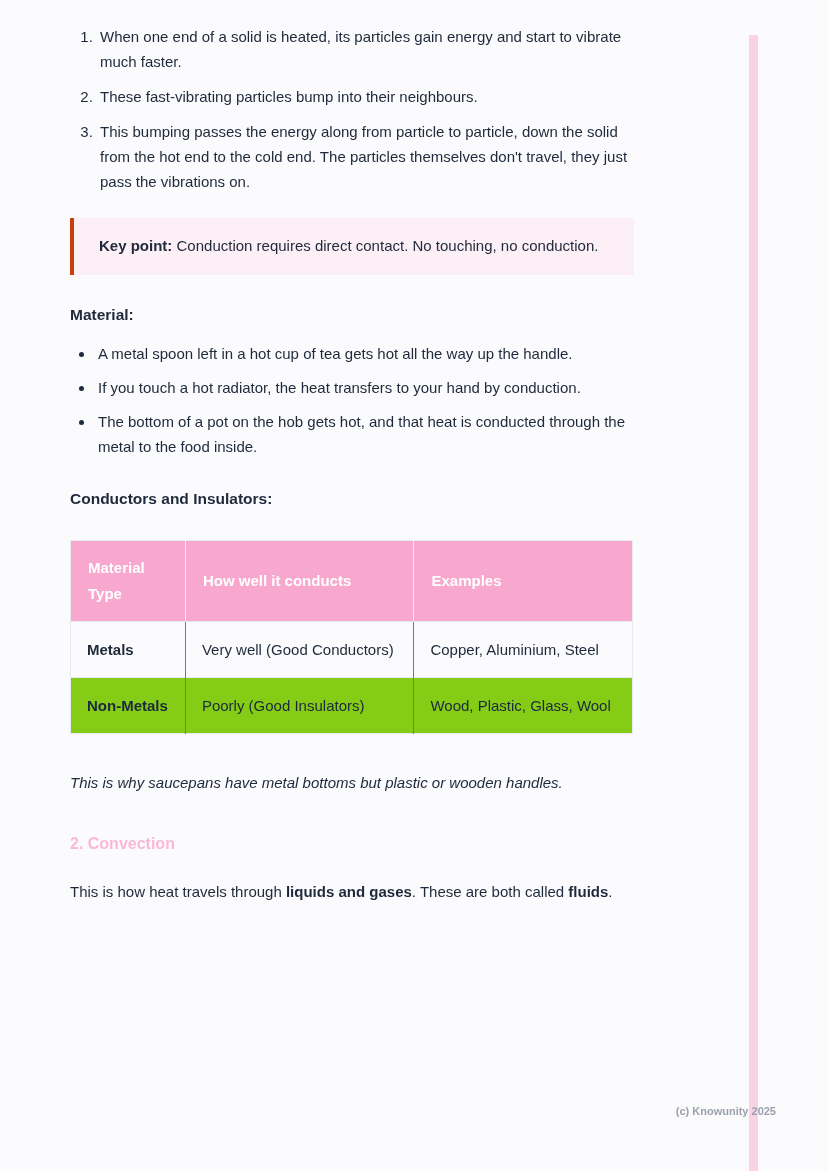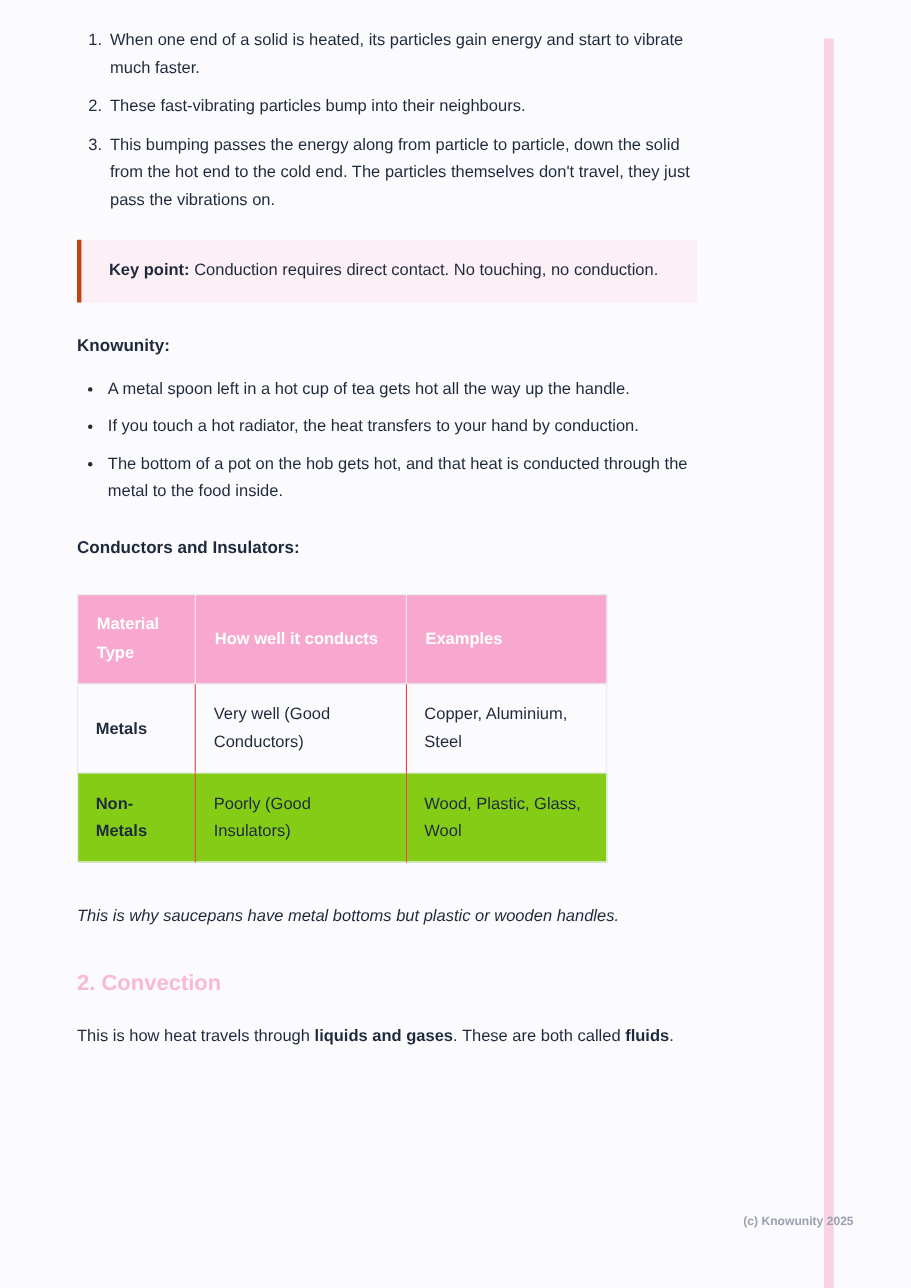--- a/index.html
+++ b/index.html
@@ -29,21 +29,21 @@
     padding: 15px 20px 16px 25px;
   }
   .callout p { text-align: justify; line-height: 26px; }
   h3.sub-heading {
     font-size: 15.5px; font-weight: 700; margin-top: 30px; line-height: 20px;
   }
   ul.examples { margin-top: 16px; margin-left: 25px; }
   ul.examples li { margin-bottom: 9px; padding-left: 3px; }
   table.conductors {
     border-collapse: collapse;
-    width: 482px;
+    width: 563px;
     margin-top: 31px;
     border: 1px solid #e7eaf0;
   }
   table.conductors th {
     background: #f8a8ce; color: #ffffff; font-weight: 700;
     text-align: left; vertical-align: middle;
     padding: 14px 17px; font-size: 15px; line-height: 26px;
     border-right: 1px solid rgba(255,255,255,0.65);
   }
   table.conductors th:last-child { border-right: none; }
@@ -53,21 +53,21 @@
     border-top: 1px solid #e7eaf0;
     line-height: 25px;
   }
   table.conductors td:last-child { border-right: none; }
   table.conductors .col1 { width: 115px; }
   table.conductors .col2 { width: 229px; }
   table.conductors .col3 { width: 219px; }
   table.conductors tr.alt td { background: #84cc16; padding-left: 16px; }
   .note { margin-top: 36px; font-style: italic; }
   h2.section-heading {
-    margin-top: 36px; font-size: 20px; line-height: 26px;
+    margin-top: 36px; font-size: 16px; line-height: 26px;
     font-weight: 700; color: #f9b8d7;
   }
   .para { margin-top: 22px; text-align: justify; line-height: 26px; }
   .footer {
     position: absolute; right: 52px; bottom: 54px;
     font-size: 11px; color: #9aa1ad; z-index: 2; font-weight: bold;
   }
   strong { font-weight: 700; }
 </style>
 </head>
@@ -82,21 +82,21 @@
     <ol class="steps">
       <li>When one end of a solid is heated, its particles gain energy and start to vibrate much faster.</li>
       <li>These fast-vibrating particles bump into their neighbours.</li>
       <li>This bumping passes the energy along from particle to particle, down the solid from the hot end to the cold end. The particles themselves don't travel, they just pass the vibrations on.</li>
     </ol>
 
     <div class="callout">
       <p><strong>Key point:</strong> <span>Conduction requires direct contact. No touching, no conduction.</span></p>
     </div>
 
-    <h3 class="sub-heading">Knowunity:</h3>
+    <h3 class="sub-heading">Material:</h3>
 
     <ul class="examples">
       <li>A metal spoon left in a hot cup of tea gets hot all the way up the handle.</li>
       <li>If you touch a hot radiator, the heat transfers to your hand by conduction.</li>
       <li>The bottom of a pot on the hob gets hot, and that heat is conducted through the metal to the food inside.</li>
     </ul>
 
     <h3 class="sub-heading">Conductors and Insulators:</h3>
 
     <table class="conductors">

